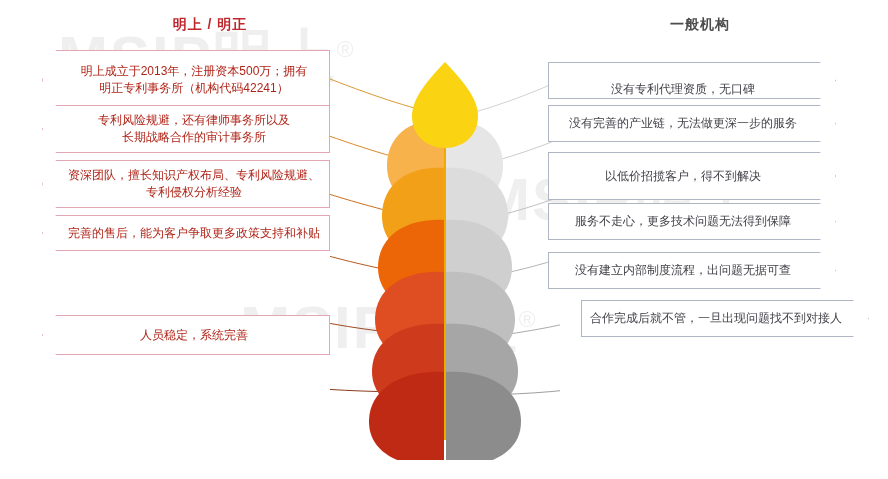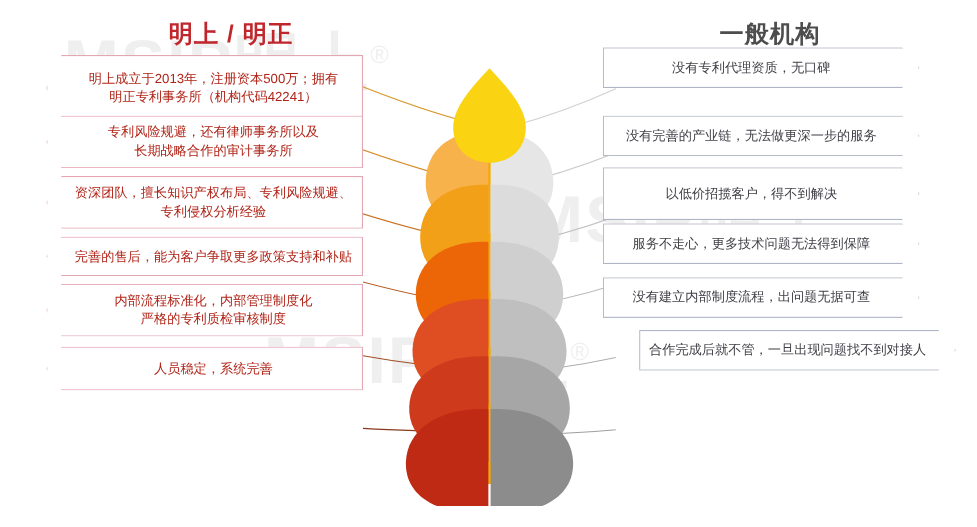--- a/index.html
+++ b/index.html
@@ -23,21 +23,21 @@
     pointer-events:none;
   }
   .wm .reg{font-size:.38em;vertical-align:super;font-weight:normal;}
   .wm-top{left:58px;top:18px;font-size:60px;}
   .wm-mid{left:480px;top:160px;font-size:60px;}
   .wm-bot{left:240px;top:288px;font-size:60px;}
 
   
   .col-title{
     position:absolute;
-    font-size:22px;
+    font-size:14px;
     font-weight:bold;
     letter-spacing:1px;
     white-space:nowrap;
   }
   .title-left{left:60px;top:16px;width:300px;text-align:center;color:#C0272D;}
   .title-right{left:550px;top:16px;width:300px;text-align:center;color:#4d4d4d;}
 
   
   .chip{
     position:absolute;
@@ -172,34 +172,28 @@
     </span>
   </div>
 
   <div class="chip chip-l" style="top:160px;height:48px;">
     <span class="txt">
       <span class="ln">资深团队，擅长知识产权布局、专利风险规避、</span>
       <span class="ln">专利侵权分析经验</span>
     </span>
   </div>
 
-  <div class="chip chip-l" style="top:258px;height:48px;">
-    <span class="txt">
-      <span class="ln">内部流程标准化，内部管理制度化</span>
-      <span class="ln">严格的专利质检审核制度</span>
-    </span>
-  </div>
 
   <div class="chip chip-l" style="top:315px;height:40px;">
     <span class="txt">
       <span class="ln">人员稳定，系统完善</span>
     </span>
   </div>
 
-  <div class="chip chip-r" style="top:43px;height:37px;">
+  <div class="chip chip-r" style="top:62px;height:37px;align-items:flex-end;">
     <span class="txt">
       <span class="ln">没有专利代理资质，无口碑</span>
     </span>
   </div>
 
   <div class="chip chip-r" style="top:105px;height:37px;">
     <span class="txt">
       <span class="ln">没有完善的产业链，无法做更深一步的服务</span>
     </span>
   </div>

